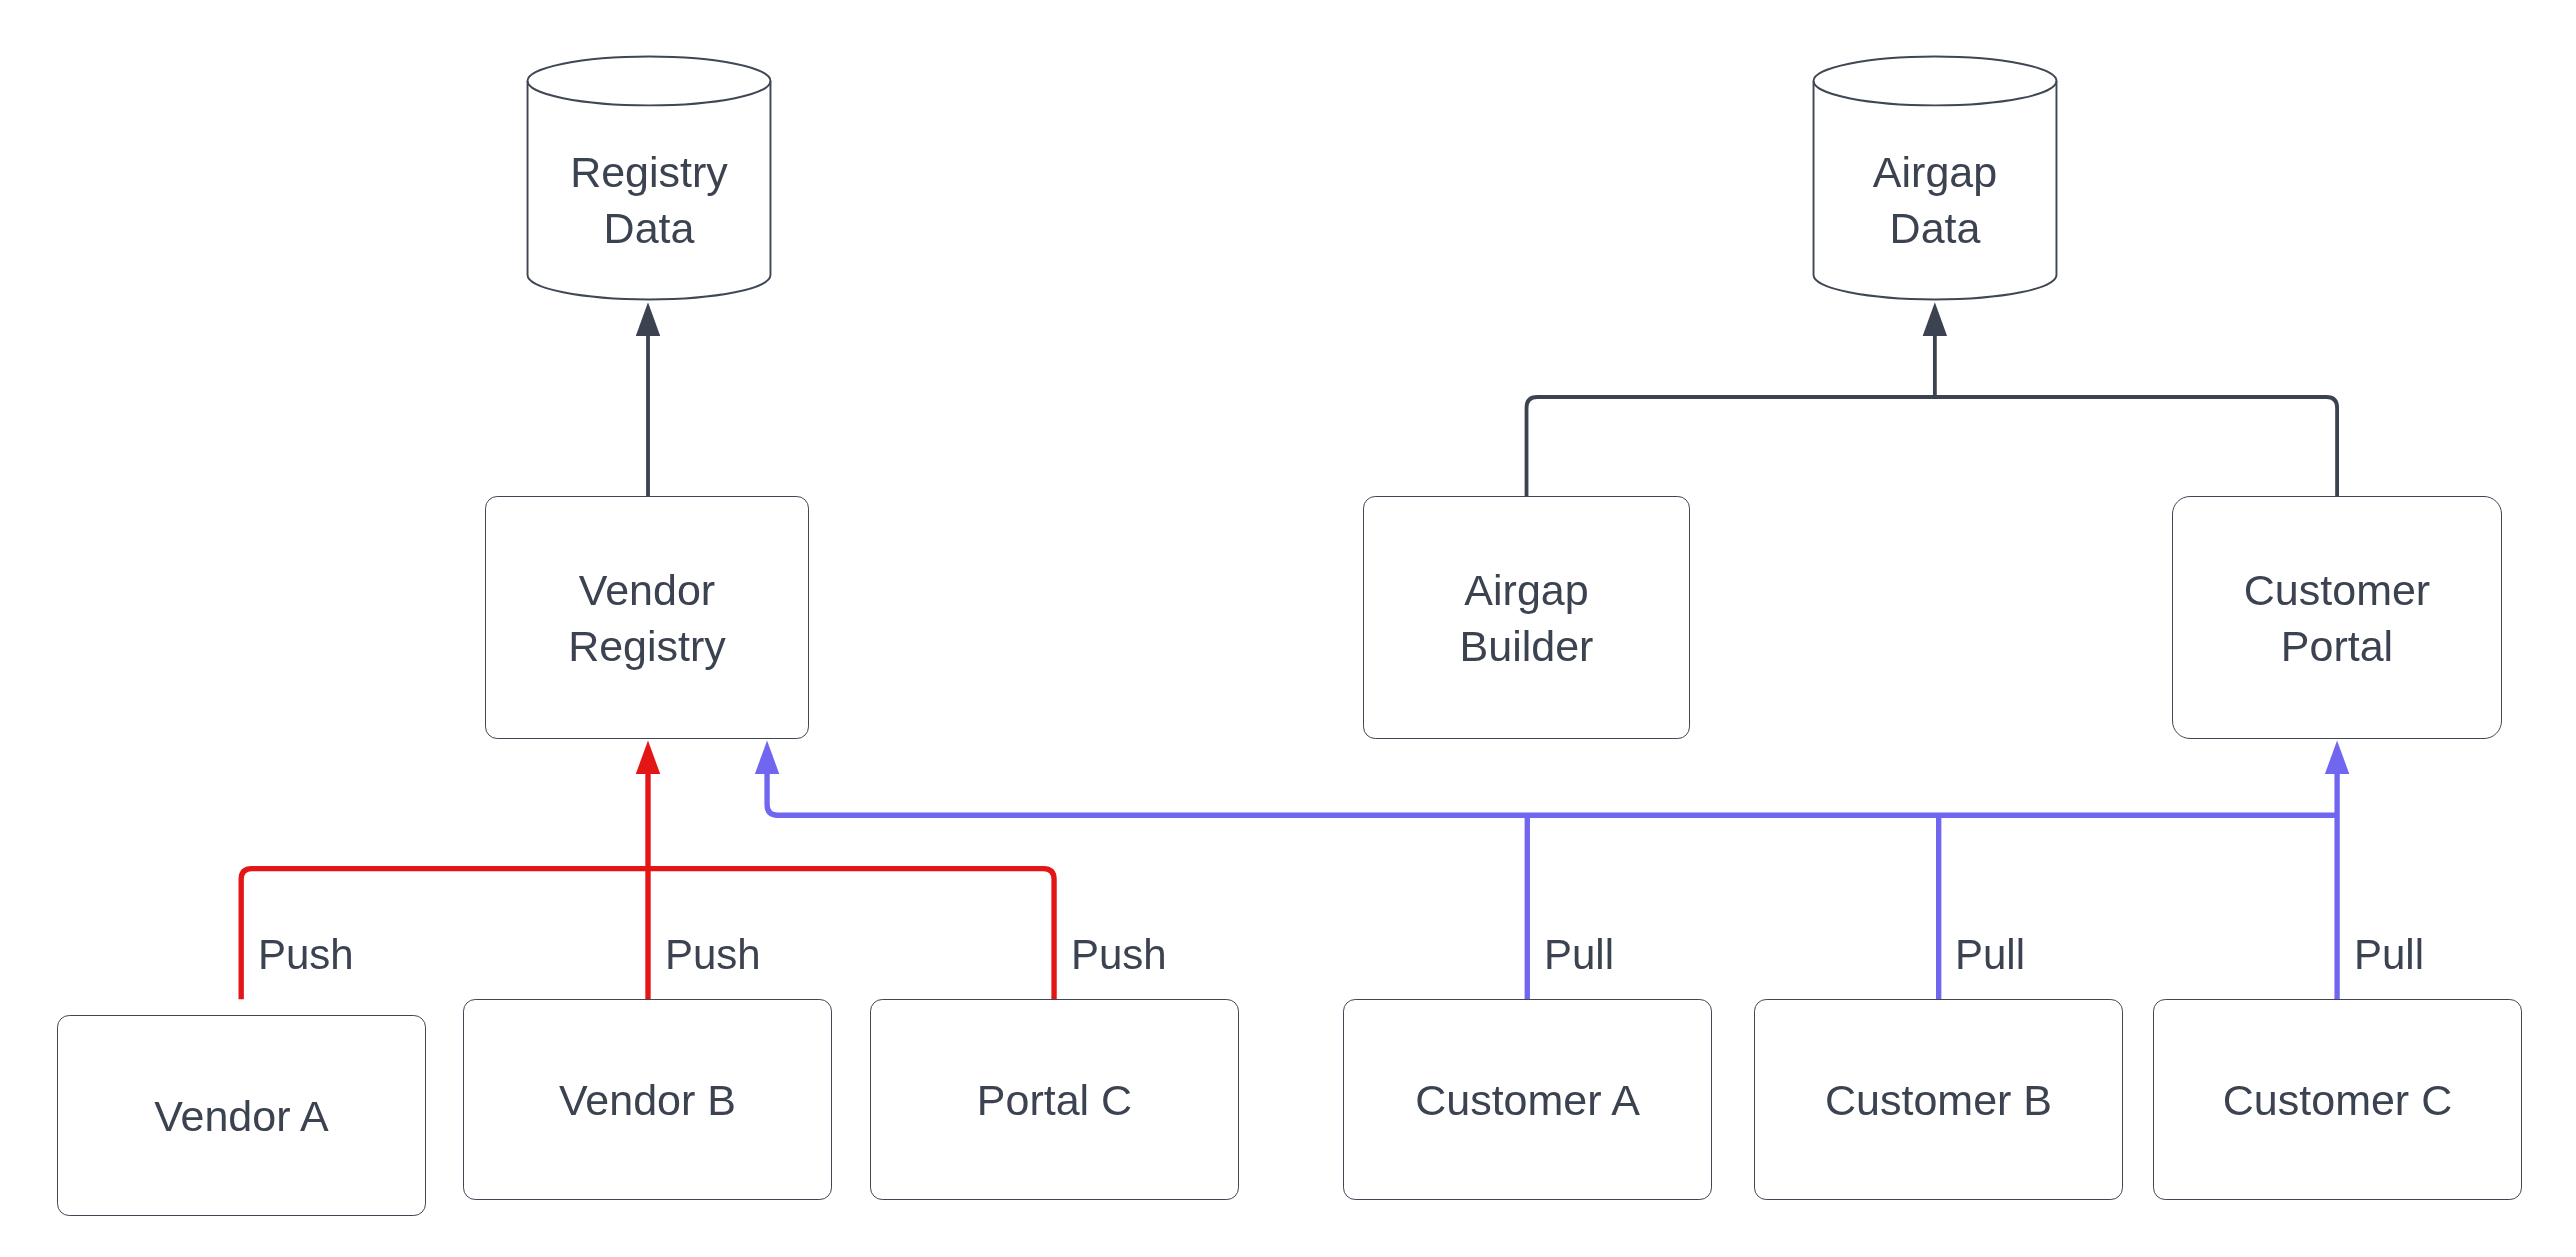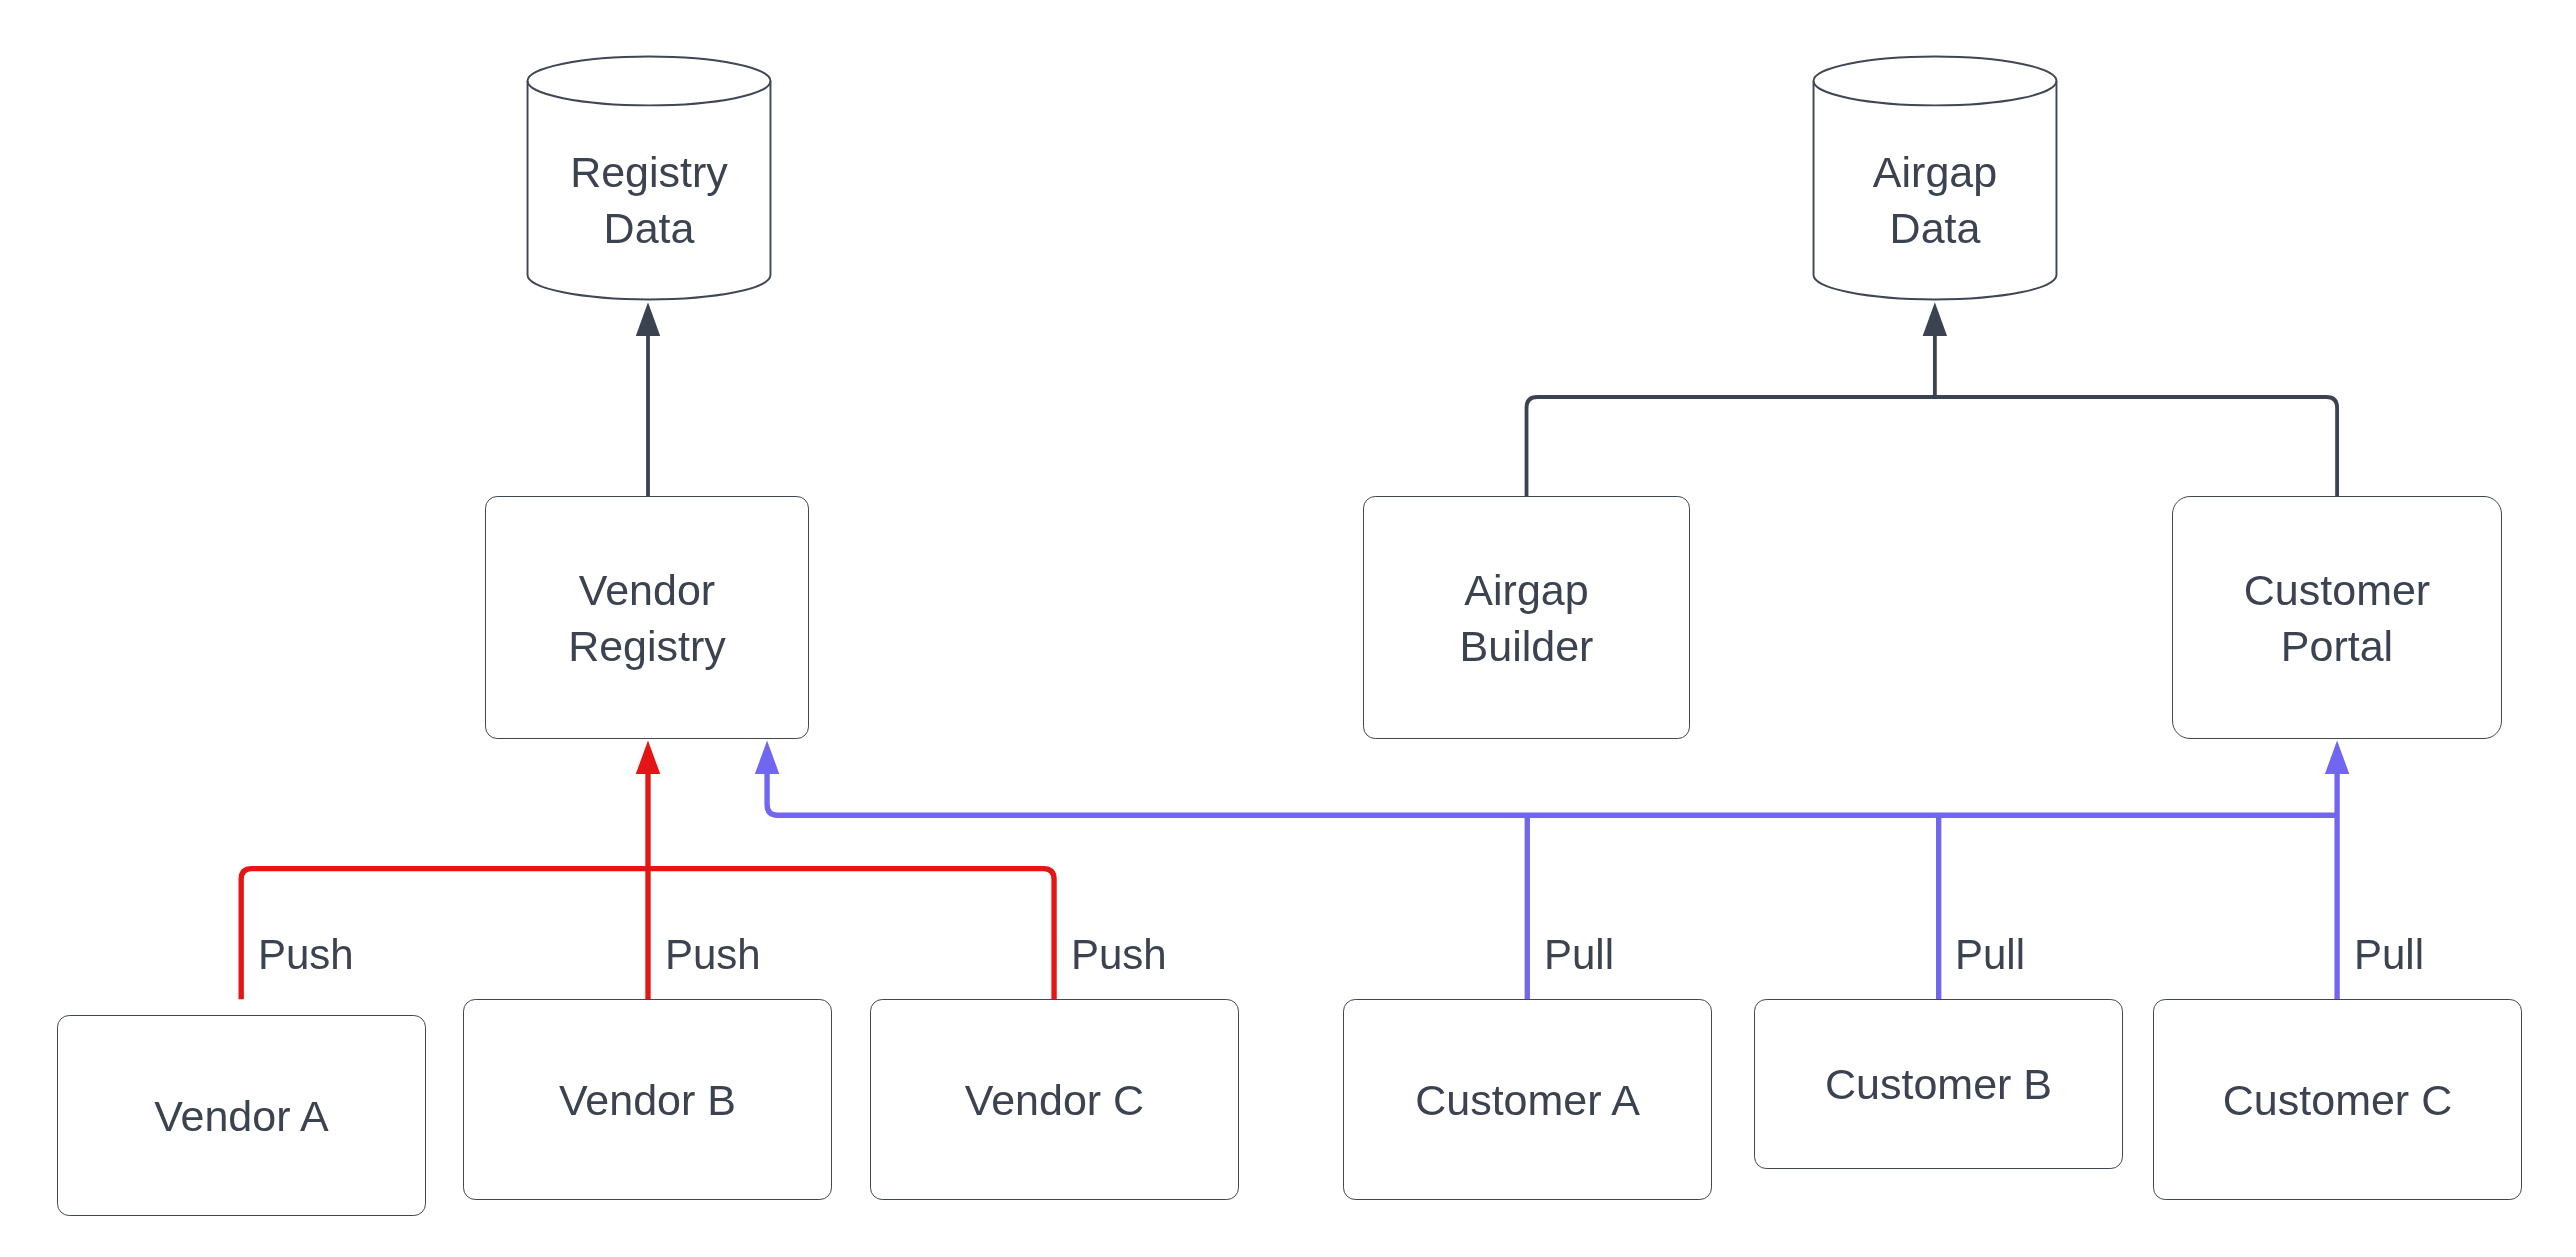--- a/index.html
+++ b/index.html
@@ -42,21 +42,21 @@
   
   #registry-data   {left:526px;  top:55px;   width:246px; height:246px;}
   #airgap-data     {left:1812px; top:55px;   width:246px; height:246px;}
   #vendor-registry {left:485px;  top:496px;  width:324px; height:243px;}
   #airgap-builder  {left:1363px; top:496px;  width:327px; height:243px;}
   #customer-portal {left:2172px; top:496px;  width:330px; height:243px;border-radius:18px;}
   #vendor-a        {left:57px;   top:999px; width:369px; height:201px;margin-top:16px;}
   #vendor-b        {left:463px;  top:999px; width:369px; height:201px;}
   #vendor-c        {left:870px; top:999px; width:369px; height:201px;}
   #customer-a      {left:1343px; top:999px; width:369px; height:201px;}
-  #customer-b      {left:1754px; top:999px; width:369px; height:170px;}
+  #customer-b      {left:1754px; top:999px; width:369px; height:201px;}
   #customer-c      {left:2153px; top:999px; width:369px; height:201px;}
 
   #label-push-a{left:258px;  top:933px;}
   #label-push-b{left:665px;  top:933px;}
   #label-push-c{left:1071px; top:933px;}
   #label-pull-a{left:1544px; top:933px;}
   #label-pull-b{left:1955px; top:933px;}
   #label-pull-c{left:2354px; top:933px;}
 </style>
 </head>
@@ -117,21 +117,21 @@
     <div class="label"><span>Customer</span><br><span>Portal</span></div>
   </div>
 
   <div class="node" id="vendor-a">
     <div class="label">Vendor A</div>
   </div>
   <div class="node" id="vendor-b">
     <div class="label">Vendor B</div>
   </div>
   <div class="node" id="vendor-c">
-    <div class="label">Vendor C</div>
+    <div class="label">Portal C</div>
   </div>
   <div class="node" id="customer-a">
     <div class="label">Customer A</div>
   </div>
   <div class="node" id="customer-b">
     <div class="label">Customer B</div>
   </div>
   <div class="node" id="customer-c">
     <div class="label">Customer C</div>
   </div>

